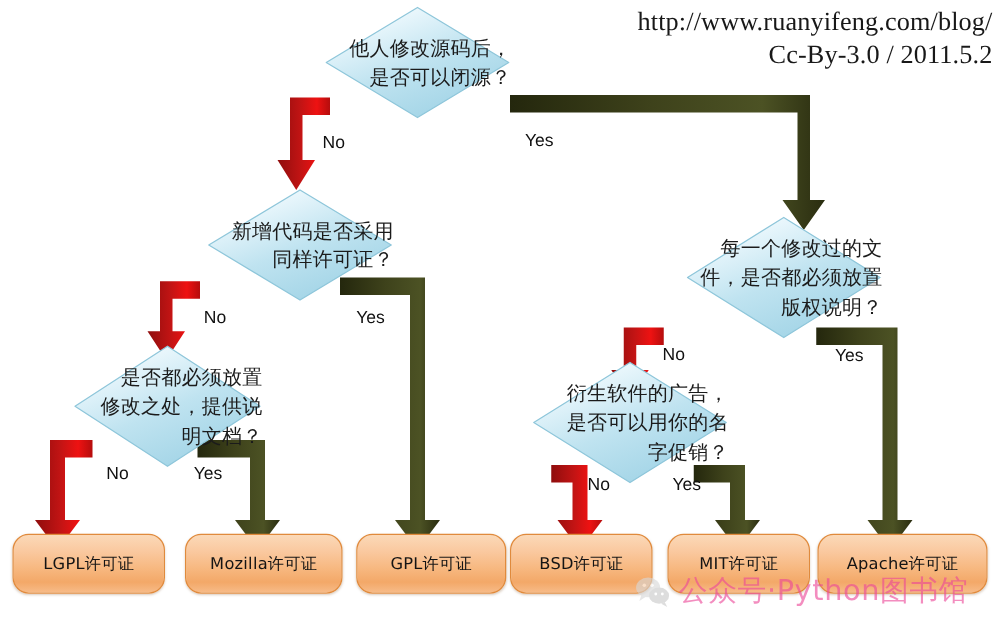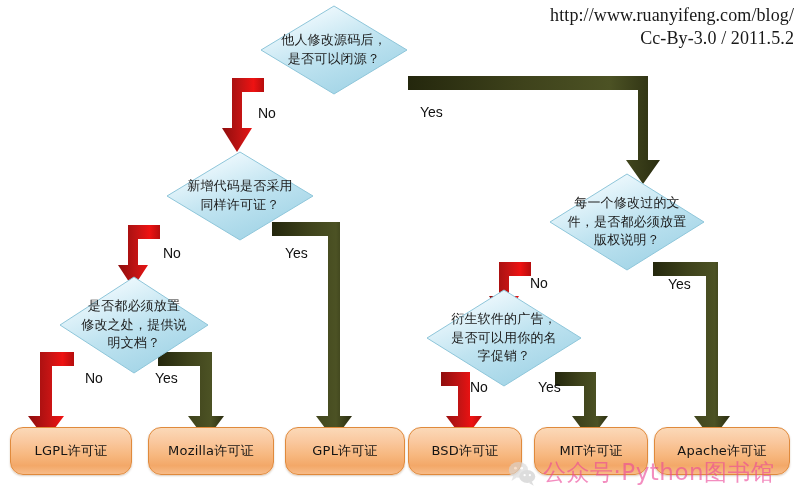--- a/index.html
+++ b/index.html
@@ -16,21 +16,21 @@
     font-family: "Liberation Sans", "DejaVu Sans", sans-serif;
   }
 
   
   .attribution {
     position: absolute;
     right: 6px;
     top: 4px;
     text-align: right;
     font-family: "Liberation Serif", "DejaVu Serif", serif;
-    font-size: 18px;
+    font-size: 21px;
     line-height: 1.25;
     color: #181818;
     letter-spacing: 0.1px;
     white-space: nowrap;
   }
 
   
   #arrows {
     position: absolute;
     left: 0;
@@ -48,23 +48,23 @@
   }
   .diamond .dshape {
     position: absolute;
     left: 0; top: 0;
     width: 100%;
     height: 100%;
   }
   .diamond .dlabel {
     position: relative;
     z-index: 2;
-    text-align: center;
+    text-align: right;
     font-family: "DejaVu Sans", "Liberation Sans", sans-serif;
-    font-size: 13px;
+    font-size: 16px;
     line-height: 1.45;
     color: #1b1b1b;
     width: 150%;
     white-space: pre-line;
     letter-spacing: 0.2px;
   }
 
   
   .termbox {
     position: absolute;

